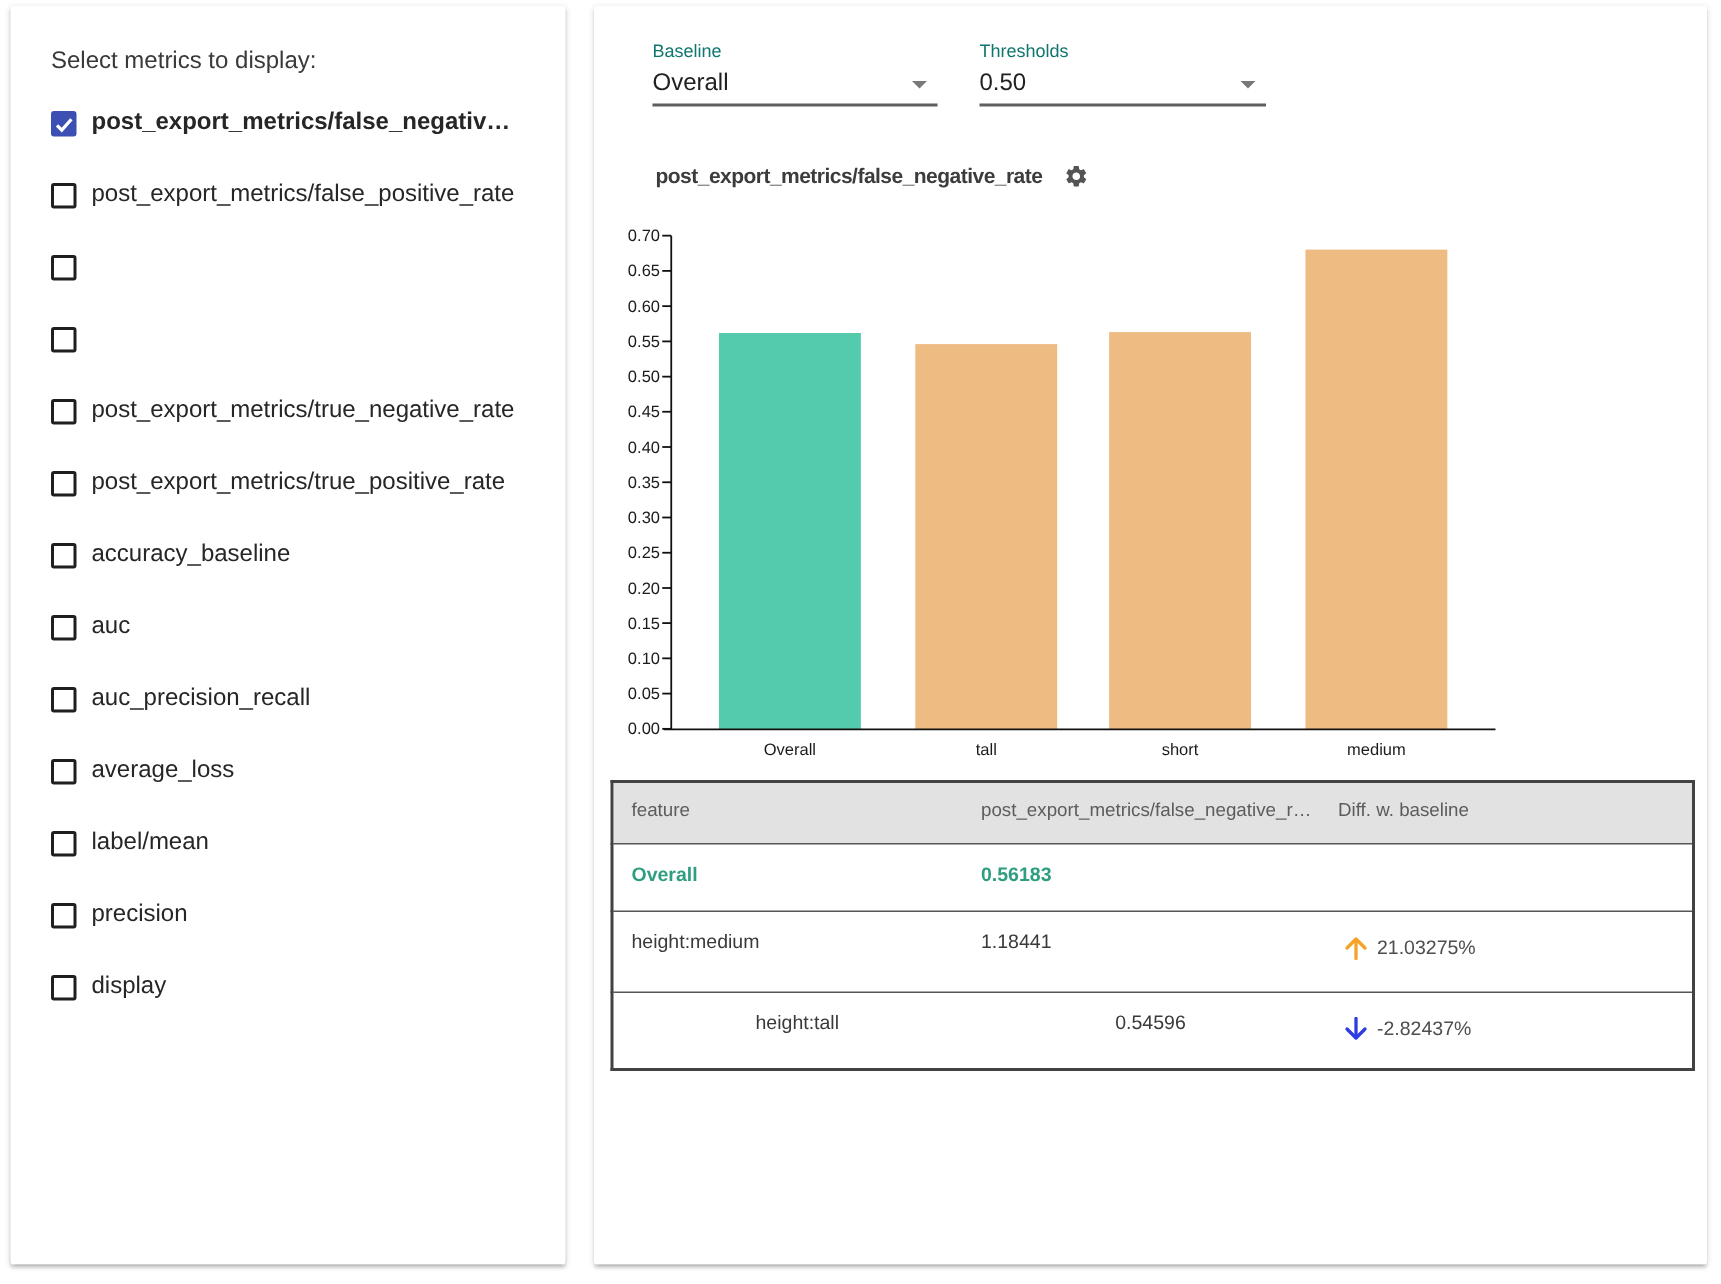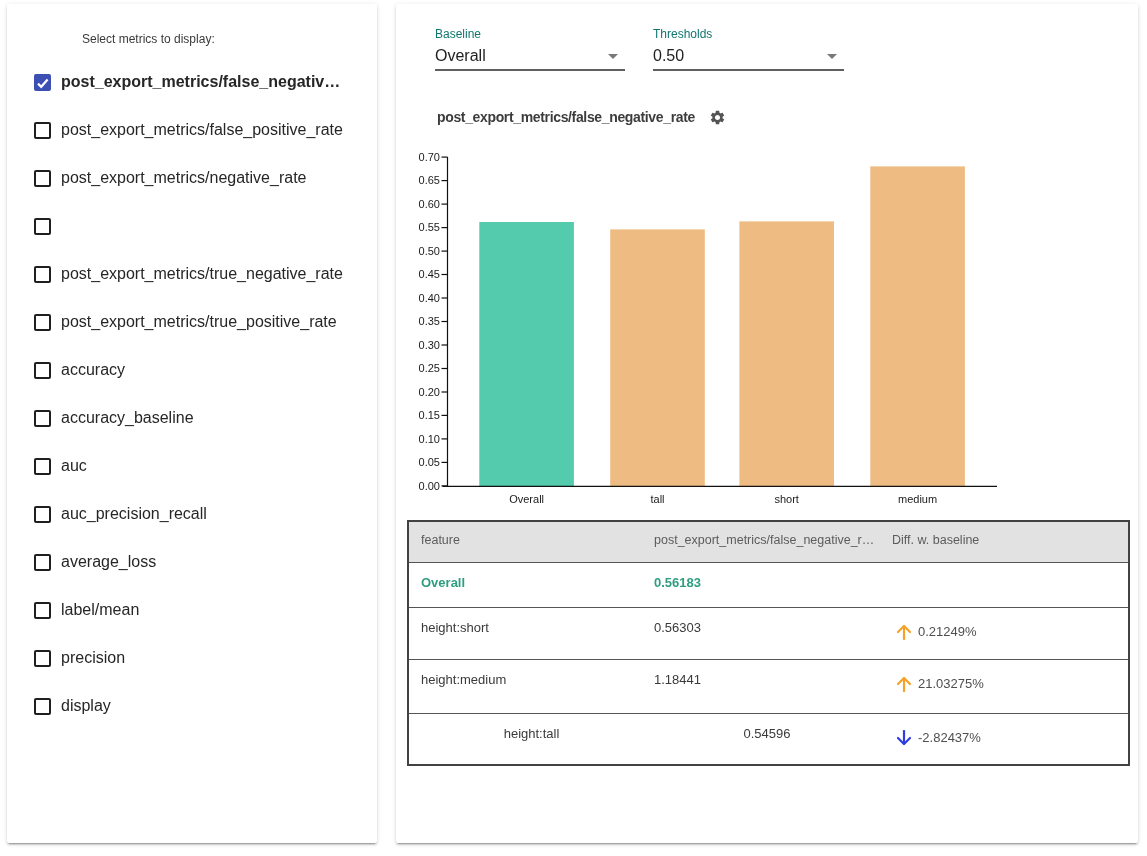--- a/index.html
+++ b/index.html
@@ -3,21 +3,21 @@
 <meta charset="utf-8">
 <style>
   * { margin:0; padding:0; box-sizing:border-box; }
   html,body { width:1147px; height:856px; background:#fff; font-family:"Liberation Sans", sans-serif; overflow:hidden; }
   .card { position:absolute; background:#fff; border-radius:2px;
           box-shadow:0 2px 2px 0 rgba(0,0,0,0.14), 0 1px 5px 0 rgba(0,0,0,0.12), 0 3px 1px -2px rgba(0,0,0,0.2); }
   #leftcard { left:7px; top:4px; width:370px; height:839px; }
   #rightcard { left:396px; top:4px; width:742px; height:839px; }
 
   
-  .lp-title { position:absolute; left:27px; top:28px; font-size:12px; color:#3a3a3a;margin-left:48px; }
+  .lp-title { position:absolute; left:27px; top:28px; font-size:16px; color:#3a3a3a; }
   .mlist { position:absolute; left:0; top:54px; width:370px; }
   .mitem { height:48px; display:flex; align-items:center; padding-left:27px; }
   .cbx { width:17px; height:17px; border:2px solid #1f1f1f; border-radius:2px; flex:0 0 17px; margin-right:10px; position:relative; }
   .cbx.on { border-color:#3b50b2; background:#3b50b2; }
   .cbx.on svg { position:absolute; left:-2px; top:-2px; display:block; }
   .mlabel { font-size:16px; color:#262626; white-space:nowrap; }
   .mitem.sel .mlabel { font-weight:bold; max-width:288px; overflow:hidden; text-overflow:ellipsis; }
 
   
   .dd { position:absolute; }
@@ -53,36 +53,31 @@
           </svg>
         </span>
         <span class="mlabel">post_export_metrics/false_negative_rate</span>
       </div>
     <div class="mitem">
         <span class="cbx"></span>
         <span class="mlabel">post_export_metrics/false_positive_rate</span>
       </div>
     <div class="mitem">
         <span class="cbx"></span>
-        <span class="mlabel">post_export_metrics/negative_rate</span>
       </div>
     <div class="mitem">
         <span class="cbx"></span>
       </div>
     <div class="mitem">
         <span class="cbx"></span>
         <span class="mlabel">post_export_metrics/true_negative_rate</span>
       </div>
     <div class="mitem">
         <span class="cbx"></span>
         <span class="mlabel">post_export_metrics/true_positive_rate</span>
-      </div>
-    <div class="mitem">
-        <span class="cbx"></span>
-        <span class="mlabel">accuracy</span>
       </div>
     <div class="mitem">
         <span class="cbx"></span>
         <span class="mlabel">accuracy_baseline</span>
       </div>
     <div class="mitem">
         <span class="cbx"></span>
         <span class="mlabel">auc</span>
       </div>
     <div class="mitem">
@@ -186,32 +181,20 @@
       <td style="width:238px;">
             <span class="trunc">post_export_metrics/false_negative_rat…</span>
           </td>
       <td>Diff. w. baseline</td>
     </tr>
     <tr style="height:45px;">
       <td class="grn">Overall</td>
       <td class="grn">0.56183</td>
       <td></td>
     </tr>
-    <tr style="height:52px;">
-      <td>height:short</td>
-      <td>0.56303</td>
-      <td>
-            <span class="diffcell"><svg width="16" height="16" viewBox="0 0 16 16">
-                <g fill="none" stroke="#f5a228" stroke-width="2.2" stroke-linecap="round" stroke-linejoin="round">
-                  <polyline points="2,8 8,2 14,8"></polyline>
-                  <line x1="8" y1="2.4" x2="8" y2="15"></line>
-                </g>
-              </svg>0.21249%</span>
-          </td>
-    </tr>
     <tr style="height:54px;">
       <td>height:medium</td>
       <td>1.18441</td>
       <td>
             <span class="diffcell"><svg width="16" height="16" viewBox="0 0 16 16">
                 <g fill="none" stroke="#f5a228" stroke-width="2.2" stroke-linecap="round" stroke-linejoin="round">
                   <polyline points="2,8 8,2 14,8"></polyline>
                   <line x1="8" y1="2.4" x2="8" y2="15"></line>
                 </g>
               </svg>21.03275%</span>

